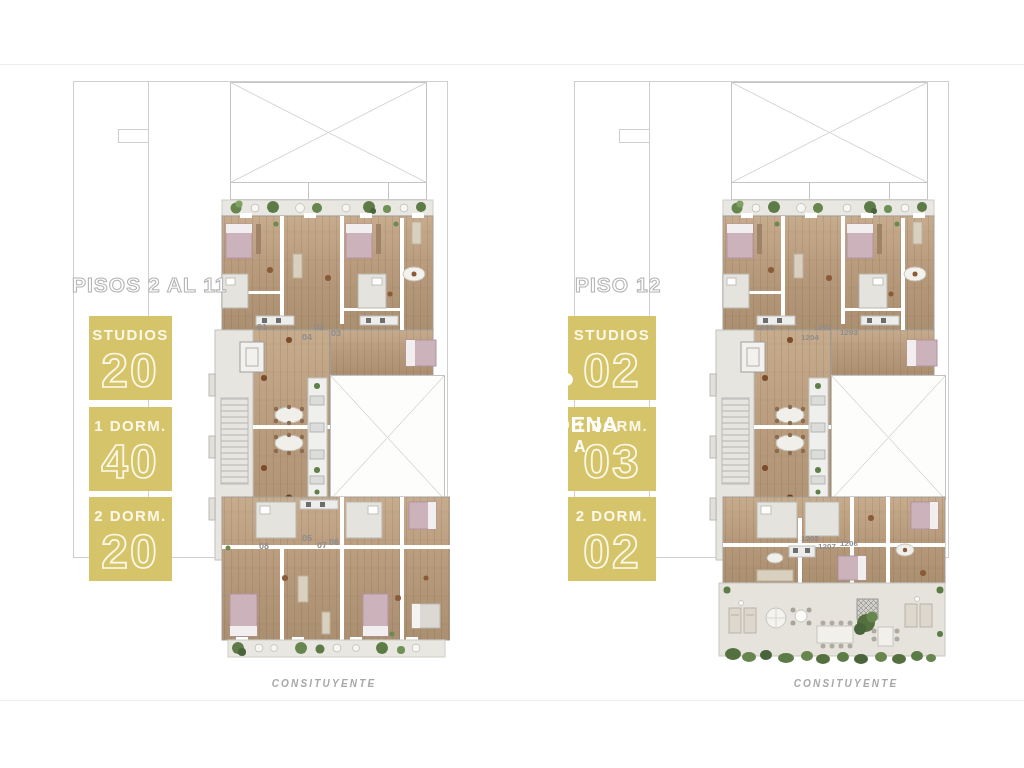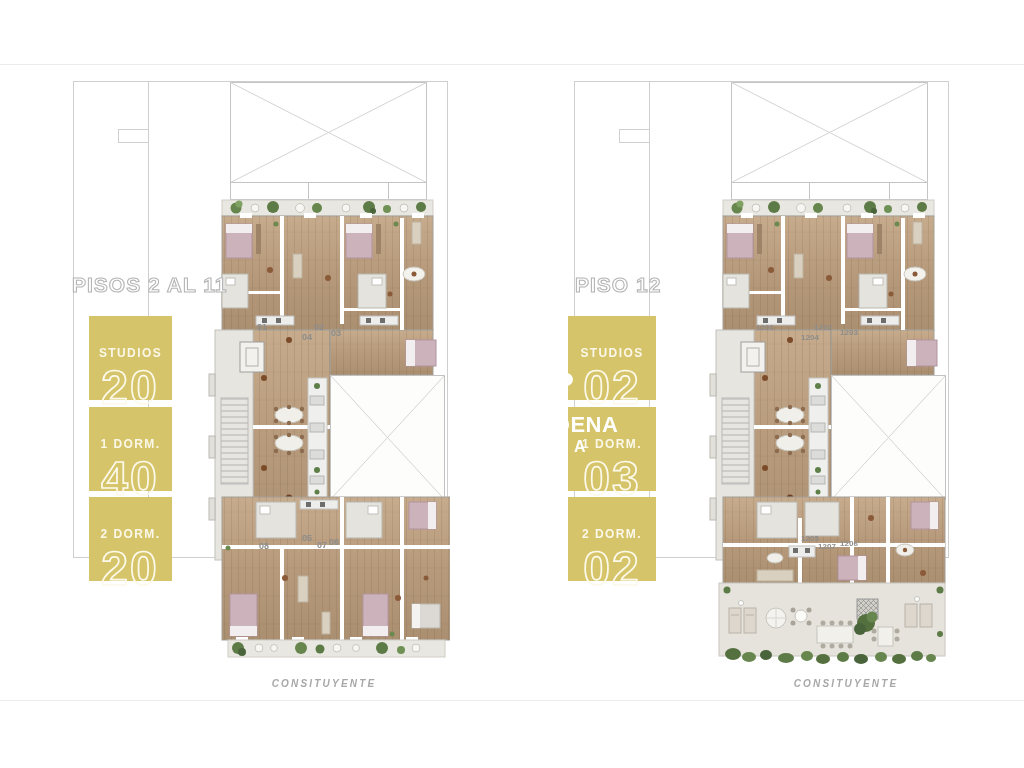--- a/index.html
+++ b/index.html
@@ -3,22 +3,22 @@
 <meta charset="utf-8">
 <style>
   html,body{margin:0;padding:0;background:#ffffff;}
   .canvas{position:relative;width:1024px;height:768px;background:#ffffff;overflow:hidden;
           font-family:"Liberation Sans",sans-serif;}
   .edge-line{position:absolute;left:0;width:1024px;height:1px;background:#ececec;}
   .plan-svg{position:absolute;width:390px;height:600px;}
   .title-svg{position:absolute;}
   .title-svg text{font-family:"Liberation Sans",sans-serif;font-weight:800;letter-spacing:1px;}
   .stat-box{position:absolute;background:#d5c469;}
-  .stat-label{color:#fbf8e9;font-size:12px;font-weight:700;letter-spacing:1.4px;
-              text-align:center;margin-top:30px;}
+  .stat-label{color:#fbf8e9;font-size:15px;font-weight:700;letter-spacing:1.4px;
+              text-align:center;margin-top:10px;}
   .stat-num-svg{display:block;margin:0 auto;}
   .stat-num-svg text{font-family:"Liberation Sans",sans-serif;font-weight:800;letter-spacing:2px;}
   .street-label{position:absolute;width:280px;text-align:center;color:#a8a8a8;
                 font-size:10px;font-weight:700;letter-spacing:2.2px;font-style:italic;}
   .watermark-frag{position:absolute;color:#ffffff;font-weight:800;z-index:5;}
   .wm-circle{position:absolute;background:#ffffff;border-radius:50%;z-index:5;}
   svg text.unit-label{font-family:"Liberation Sans",sans-serif;font-weight:700;fill:#8d8d8d;}
 </style>
 </head>
 <body>

